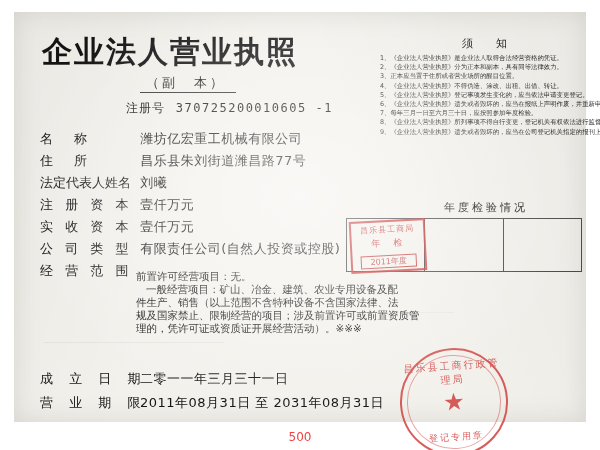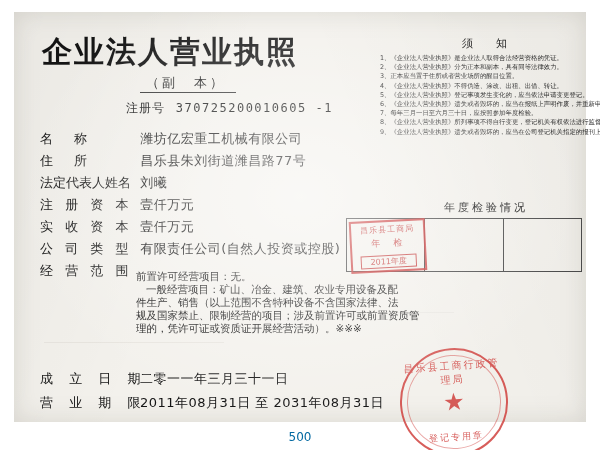--- a/index.html
+++ b/index.html
@@ -255,21 +255,21 @@
   }
 
   
   .pagenum {
     position: absolute;
     left: 0;
     right: 0;
     bottom: 6px;
     text-align: center;
     font-size: 12px;
-    color: #0369a1;
+    color: #ef4444;
     font-family: "DejaVu Sans", sans-serif;
   }
 
   
   .speckle {
     position: absolute;
     background: rgba(120,115,105,0.18);
   }
 </style>
 </head>

